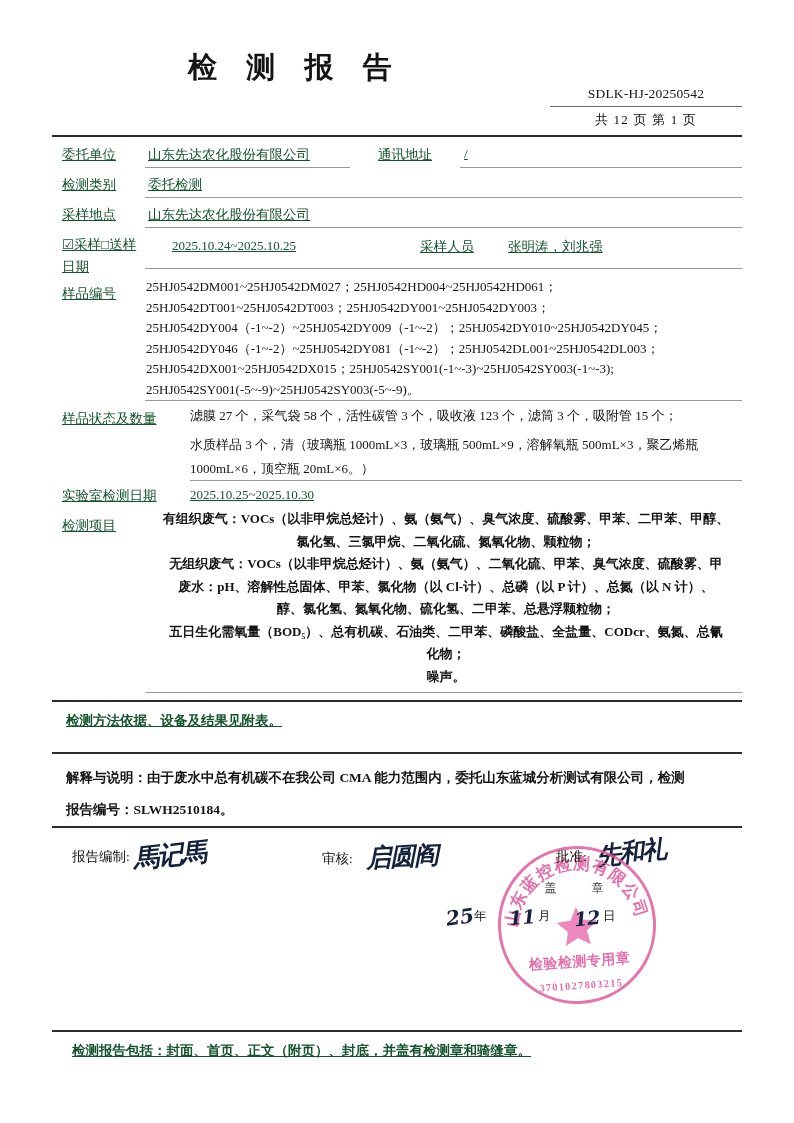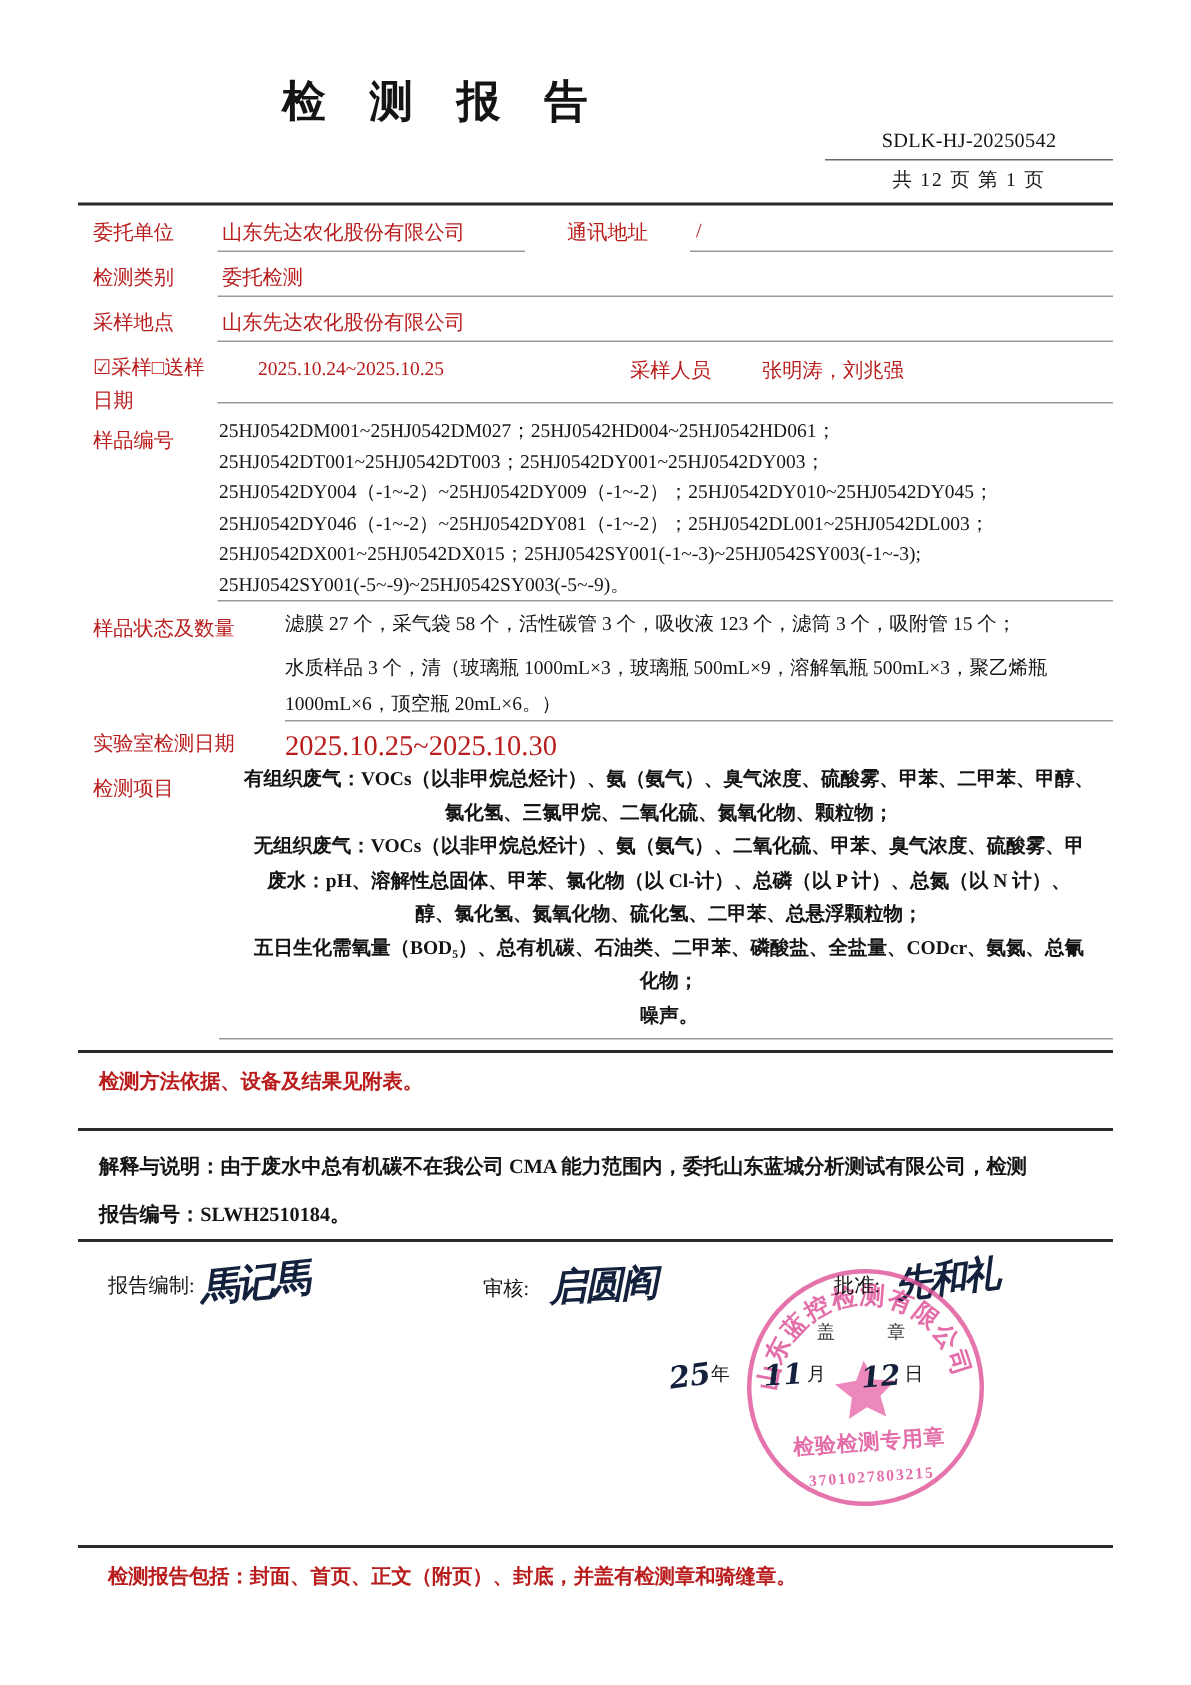--- a/index.html
+++ b/index.html
@@ -67,22 +67,23 @@
     left: 52px;
     width: 690px;
     border-top: 2px solid #2b2b2b;
     height: 0;
   }
 
   
   .field {
     position: absolute;
     font-size: 13.5px;
-    color: #b91c1c;
+    color: #14532d;
     white-space: nowrap;
+    text-decoration: underline;
   }
   .underline {
     position: absolute;
     border-bottom: 1px solid #9a9a9a;
     height: 0;
   }
 
   
   .block {
     position: absolute;
@@ -249,21 +250,21 @@
   <div class="field" style="left:62px; top:410px;">样品状态及数量</div>
   <div class="block block-serif" style="left:190px; top:404px; width:560px; line-height:24px;">
     <div class="nowrapline">滤膜 27 个，采气袋 58 个，活性碳管 3 个，吸收液 123 个，滤筒 3 个，吸附管 15 个；</div>
     <div style="height:5px;"></div>
     <div class="nowrapline">水质样品 3 个，清（玻璃瓶 1000mL×3，玻璃瓶 500mL×9，溶解氧瓶 500mL×3，聚乙烯瓶</div>
     <div class="nowrapline">1000mL×6，顶空瓶 20mL×6。）</div>
   </div>
   <div class="underline" style="left:190px; top:480px; width:552px;"></div>
 
   <div class="field" style="left:62px; top:487px;">实验室检测日期</div>
-  <div class="field" style="left:190px; top:487px; font-size:19px;">2025.10.25~2025.10.30</div>
+  <div class="field" style="left:190px; top:487px; font-size:13px;">2025.10.25~2025.10.30</div>
 
   <div class="field" style="left:62px; top:517px;">检测项目</div>
   <div class="block block-serif" style="left:146px; top:508px; width:600px; line-height:22.5px;text-align:center;">
     <div class="nowrapline bold">有组织废气：VOCs（以非甲烷总烃计）、氨（氨气）、臭气浓度、硫酸雾、甲苯、二甲苯、甲醇、</div>
     <div class="nowrapline bold">氯化氢、三氯甲烷、二氧化硫、氮氧化物、颗粒物；</div>
     <div class="nowrapline bold">无组织废气：VOCs（以非甲烷总烃计）、氨（氨气）、二氧化硫、甲苯、臭气浓度、硫酸雾、甲</div>
     <div class="nowrapline bold">废水：pH、溶解性总固体、甲苯、氯化物（以 Cl-计）、总磷（以 P 计）、总氮（以 N 计）、</div>
     <div class="nowrapline bold">醇、氯化氢、氮氧化物、硫化氢、二甲苯、总悬浮颗粒物；</div>
     <div class="nowrapline bold">五日生化需氧量（BOD₅）、总有机碳、石油类、二甲苯、磷酸盐、全盐量、CODcr、氨氮、总氰</div>
     <div class="nowrapline bold">化物；</div>

